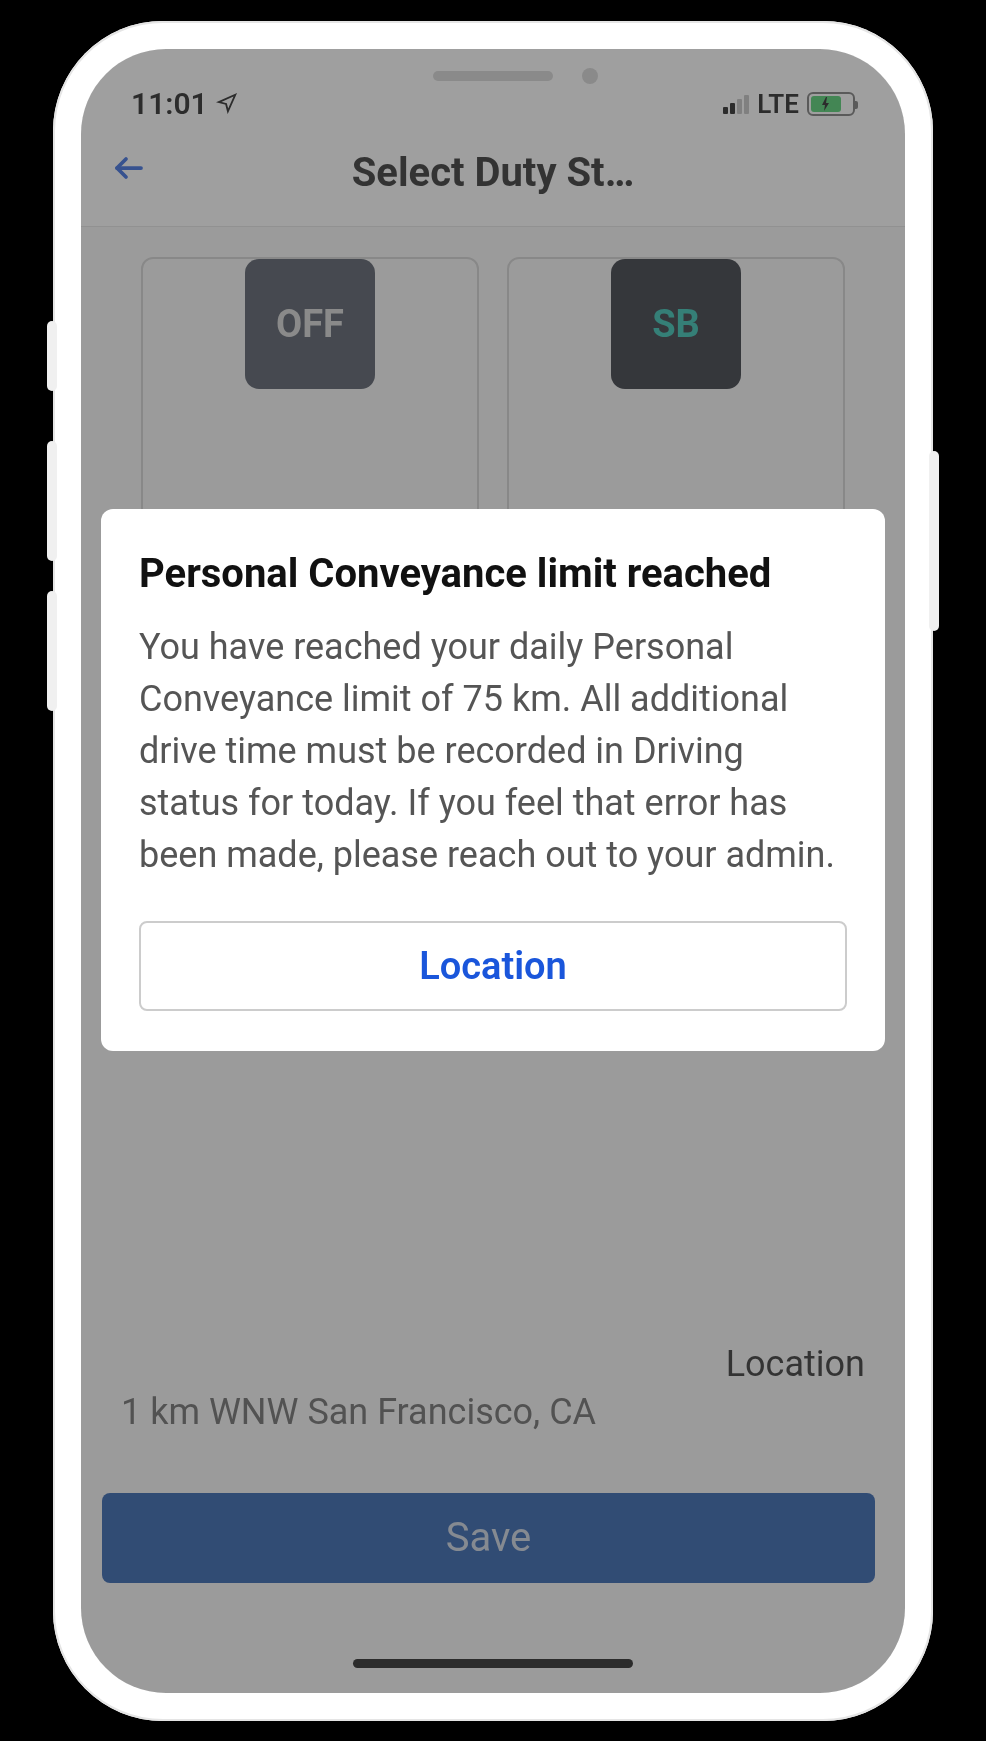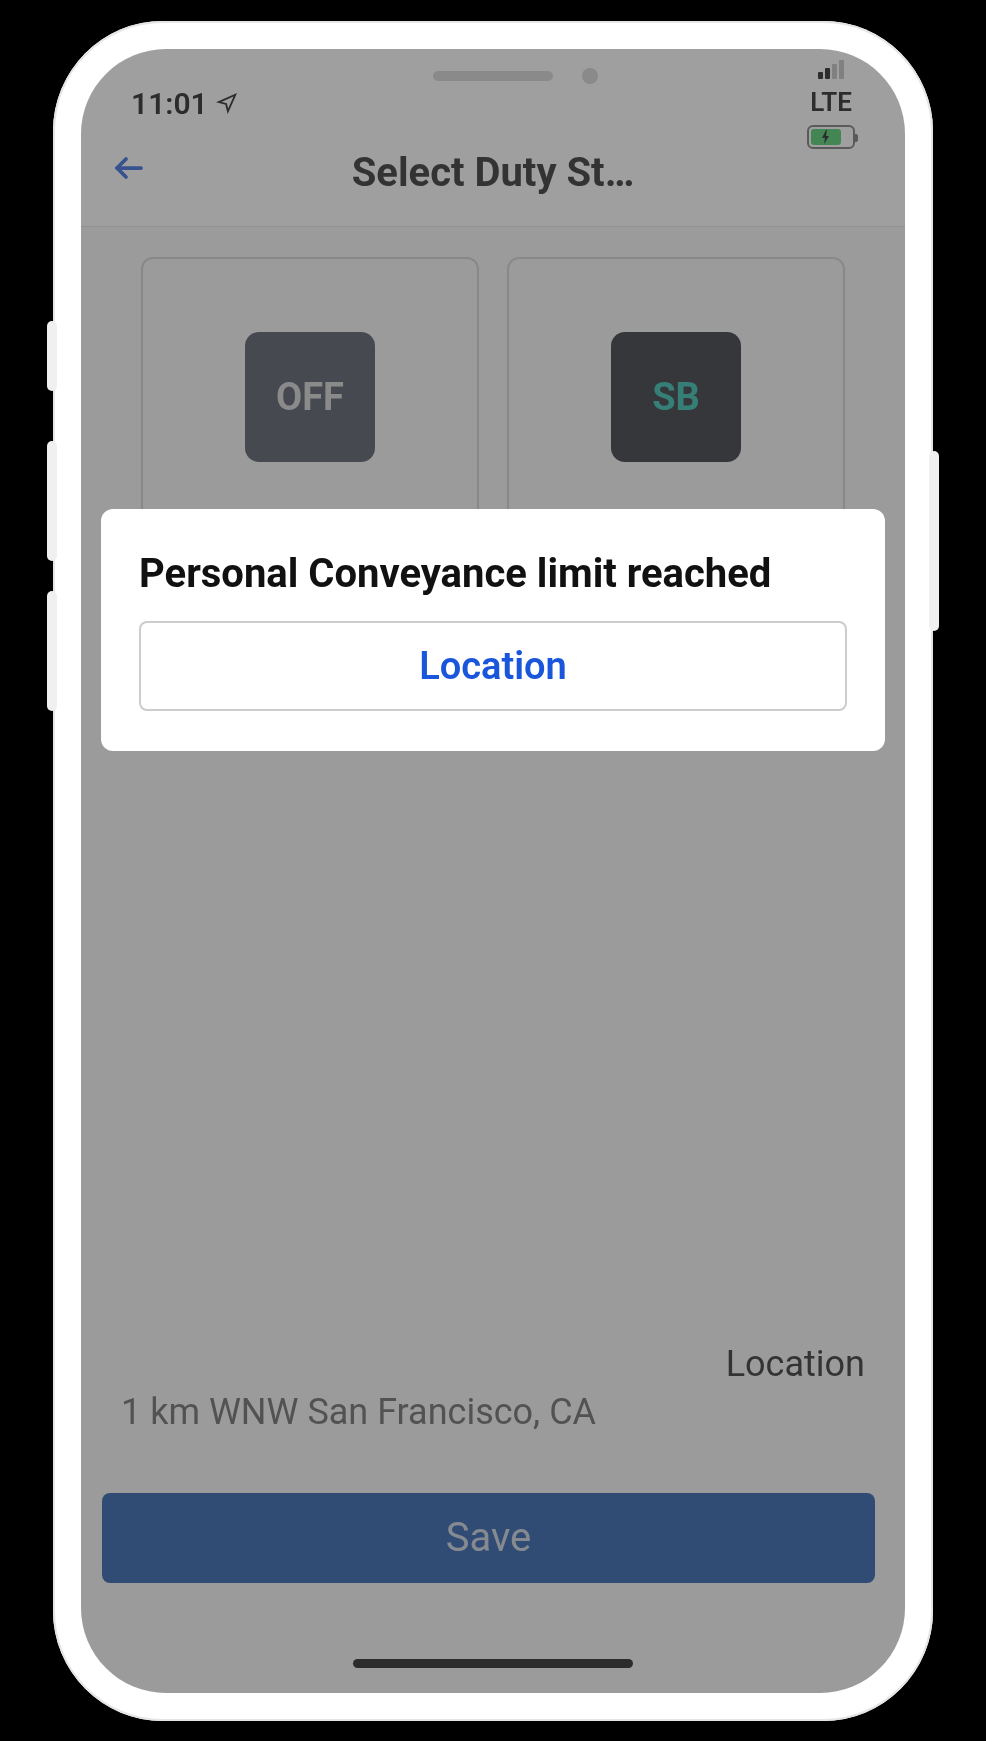--- a/index.html
+++ b/index.html
@@ -75,21 +75,21 @@
       align-items: center;
       padding: 0 50px;
       padding-top: 20px;
       font-size: 30px;
       font-weight: 600;
       color: #000;
       position: relative;
       z-index: 50;
     }
     .status-left { display: flex; align-items: center; gap: 8px; }
-    .status-right { display: flex; align-items: center; gap: 8px; font-size: 26px; flex-direction: column; }
+    .status-right { display: flex; align-items: center; gap: 8px; font-size: 26px; }
     .location-arrow {
       display: inline-block;
       transform: rotate(0deg);
     }
     .signal-bars { display: flex; align-items: flex-end; gap: 2px; height: 20px; }
     .signal-bars span { width: 5px; background: #000; border-radius: 1px; }
     .signal-bars span:nth-child(1){ height: 7px; }
     .signal-bars span:nth-child(2){ height: 11px; }
     .signal-bars span:nth-child(3){ height: 15px; background: #bbb; }
     .signal-bars span:nth-child(4){ height: 19px; background: #bbb; }
@@ -156,21 +156,21 @@
       gap: 28px;
       padding: 30px 60px;
       background: #f7f7f7;
     }
     .tile {
       flex: 1;
       height: 280px;
       border: 2px solid #ccc;
       border-radius: 12px;
       display: flex;
-      align-items: center;
+      align-items: flex-start;
       justify-content: center;
       background: #f7f7f7;
     }
     .tile-badge {
       width: 130px;
       height: 130px;
       border-radius: 14px;
       display: flex;
       align-items: center;
       justify-content: center;
@@ -334,19 +334,20 @@
         <span>Save</span>
       </div>
 
       <div class="home-indicator"></div>
     </div>
 
     <div class="modal-overlay"></div>
 
     <div class="modal">
       <div class="modal-title">Personal Conveyance limit reached</div>
+      <div class="modal-body">You have reached your daily Personal Conveyance limit of 75 km. All additional drive time must be recorded in Driving status for today. If you feel that error has been made, please reach out to your admin.</div>
       <div class="modal-button">
         <span>Location</span>
       </div>
     </div>
 
   </div>
 </div>
 
 </body></html>

